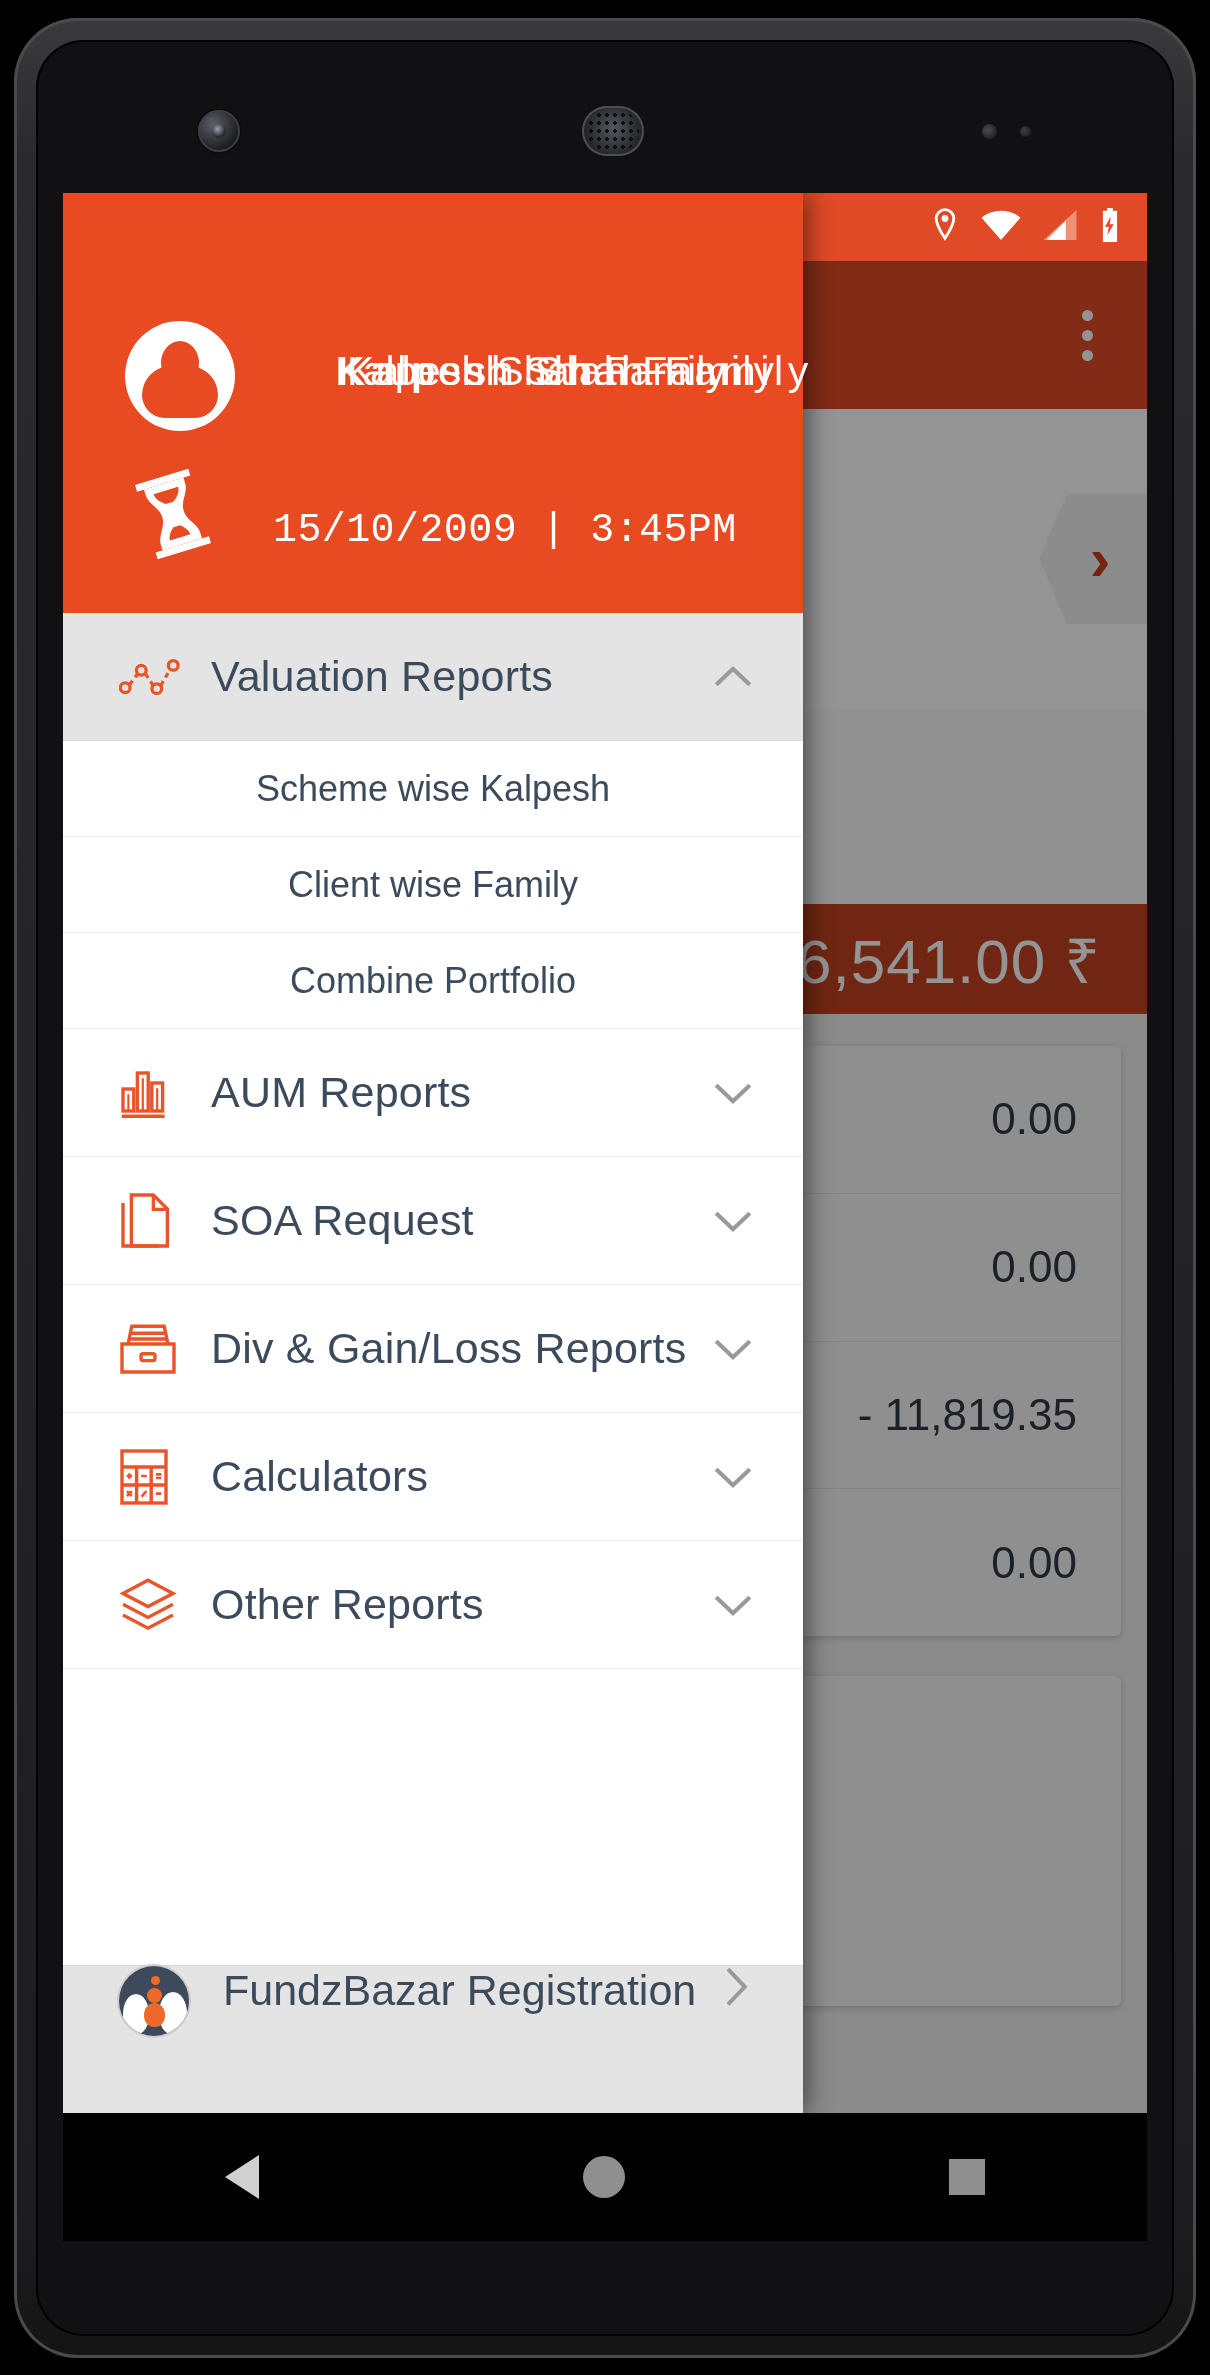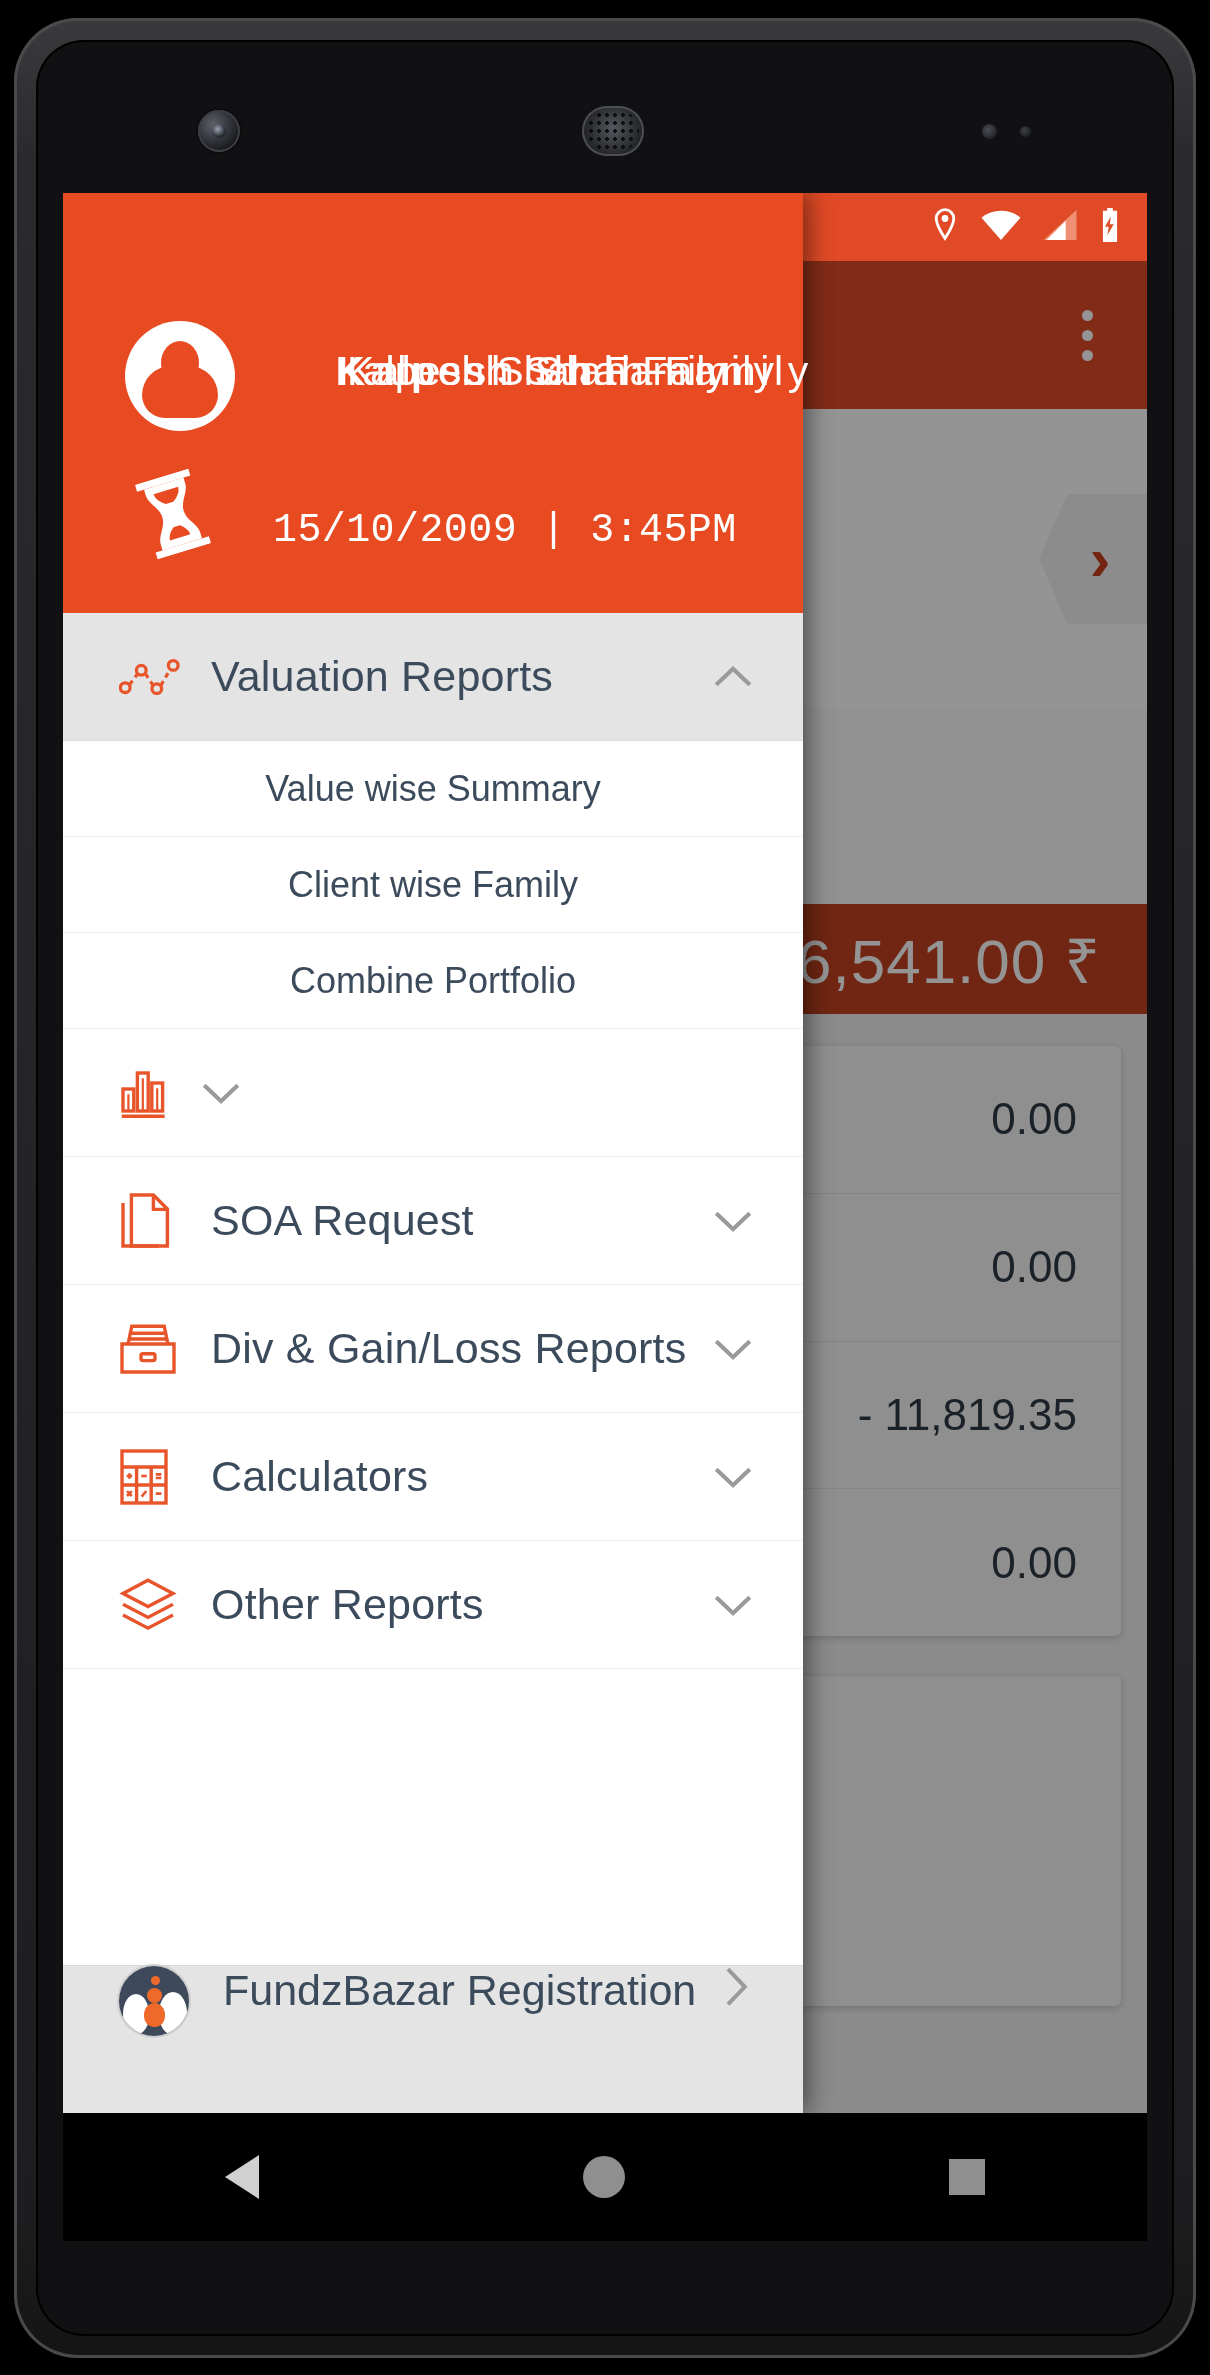--- a/index.html
+++ b/index.html
@@ -388,34 +388,35 @@
           </svg>
         </span>
         <span class="nav-label">Valuation Reports</span>
         <span class="nav-chevron">
           <svg width="40" height="26" viewBox="0 0 20 13" fill="none" stroke="#9a9a9a" stroke-width="2.1">
               <path d="M1.6 10.4 10 2.4l8.4 8"></path>
             </svg>
         </span>
       </div>
 
-      <div class="sub-item">Value wise Summary</div>
+      <div class="sub-item">Scheme wise Kalpesh</div>
       <div class="sub-item">Client wise Family</div>
       <div class="sub-item">Combine Portfolio</div>
 
       <div class="nav-item">
         <span class="nav-icon">
           <svg width="56" height="56" viewBox="0 0 28 28" fill="none" stroke="#e8552a" stroke-width="1.7">
             <rect x="2" y="12" width="5.4" height="11"></rect>
               <rect x="9.2" y="4" width="5.4" height="19"></rect>
             <rect x="16.4" y="9" width="5.4" height="14"></rect>
               <path d="M1.4 25.6h21.4"></path>
             <path d="M4.7 14.6v8.4M11.9 6.6v16.4M19.1 11.6v11.4" stroke-width="1.1"></path>
           </svg>
         </span>
+        <span class="nav-label">AUM Reports</span>
         <span class="nav-chevron">
           <svg width="40" height="26" viewBox="0 0 20 13" fill="none" stroke="#9a9a9a" stroke-width="2.1">
               <path d="M1.6 2.6 10 10.6l8.4-8"></path>
             </svg>
         </span>
       </div>
 
       <div class="nav-item">
         <span class="nav-icon">
           <svg width="52" height="58" viewBox="0 0 26 29" fill="none" stroke="#e8552a" stroke-width="1.7">

